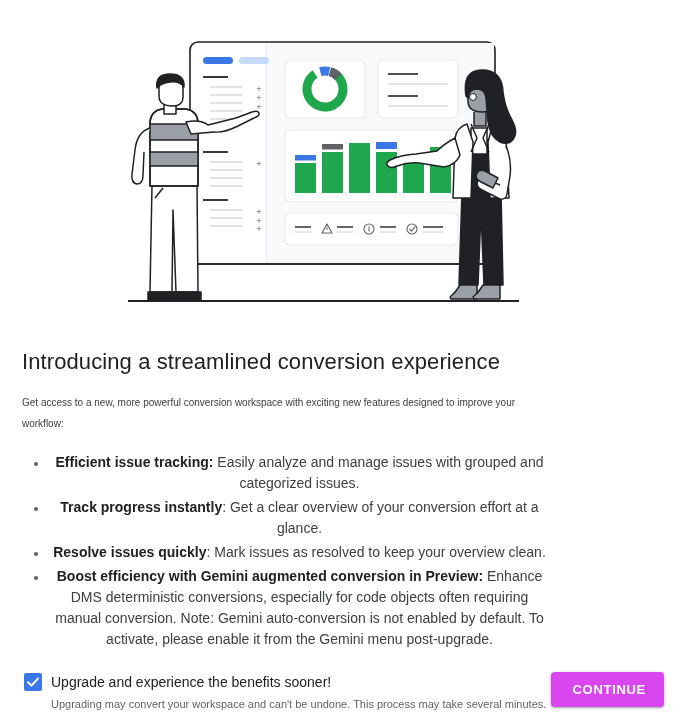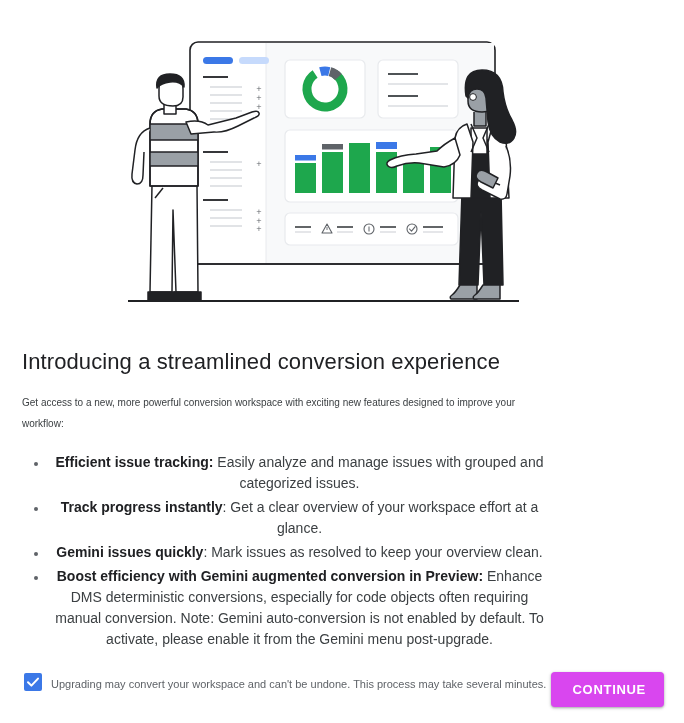--- a/index.html
+++ b/index.html
@@ -322,37 +322,38 @@
 
   <h1 class="page-title">Introducing a streamlined conversion experience</h1>
 
   <p class="intro-text">Get access to a new, more powerful conversion workspace with exciting new features designed to improve your workflow:</p>
 
   <ul class="feature-list">
     <li>
       <b>Efficient issue tracking:</b><span> Easily analyze and manage issues with grouped and categorized issues.</span>
     </li>
     <li>
-      <b>Track progress instantly</b><span>: Get a clear overview of your workspace effort at a glance.</span>
+      <b>Track progress instantly</b><span>: Get a clear overview of your conversion effort at a glance.</span>
     </li>
     <li>
-      <b>Gemini issues quickly</b><span>: Mark issues as resolved to keep your overview clean.</span>
+      <b>Resolve issues quickly</b><span>: Mark issues as resolved to keep your overview clean.</span>
     </li>
     <li>
       <b>Boost efficiency with Gemini augmented conversion in Preview:</b><span> Enhance DMS deterministic conversions, especially for code objects often requiring manual conversion. Note: Gemini auto-conversion is not enabled by default. To activate, please enable it from the Gemini menu post-upgrade.</span>
     </li>
   </ul>
 
   <div class="consent">
     <div class="checkbox">
       <svg width="14" height="14" viewBox="0 0 14 14">
         <path d="M2 7.2 L5.4 10.6 L12 3.6" fill="none" stroke="#ffffff" stroke-width="2" stroke-linecap="round" stroke-linejoin="round"></path>
       </svg>
     </div>
     <div class="consent-texts">
+      <span class="consent-label">Upgrade and experience the benefits sooner!</span>
       <span class="consent-sub">Upgrading may convert your workspace and can't be undone. This process may take several minutes.</span>
     </div>
   </div>
 
 </div>
 
 <div class="footer">
   <button class="continue-btn">CONTINUE</button>
 </div>
 

